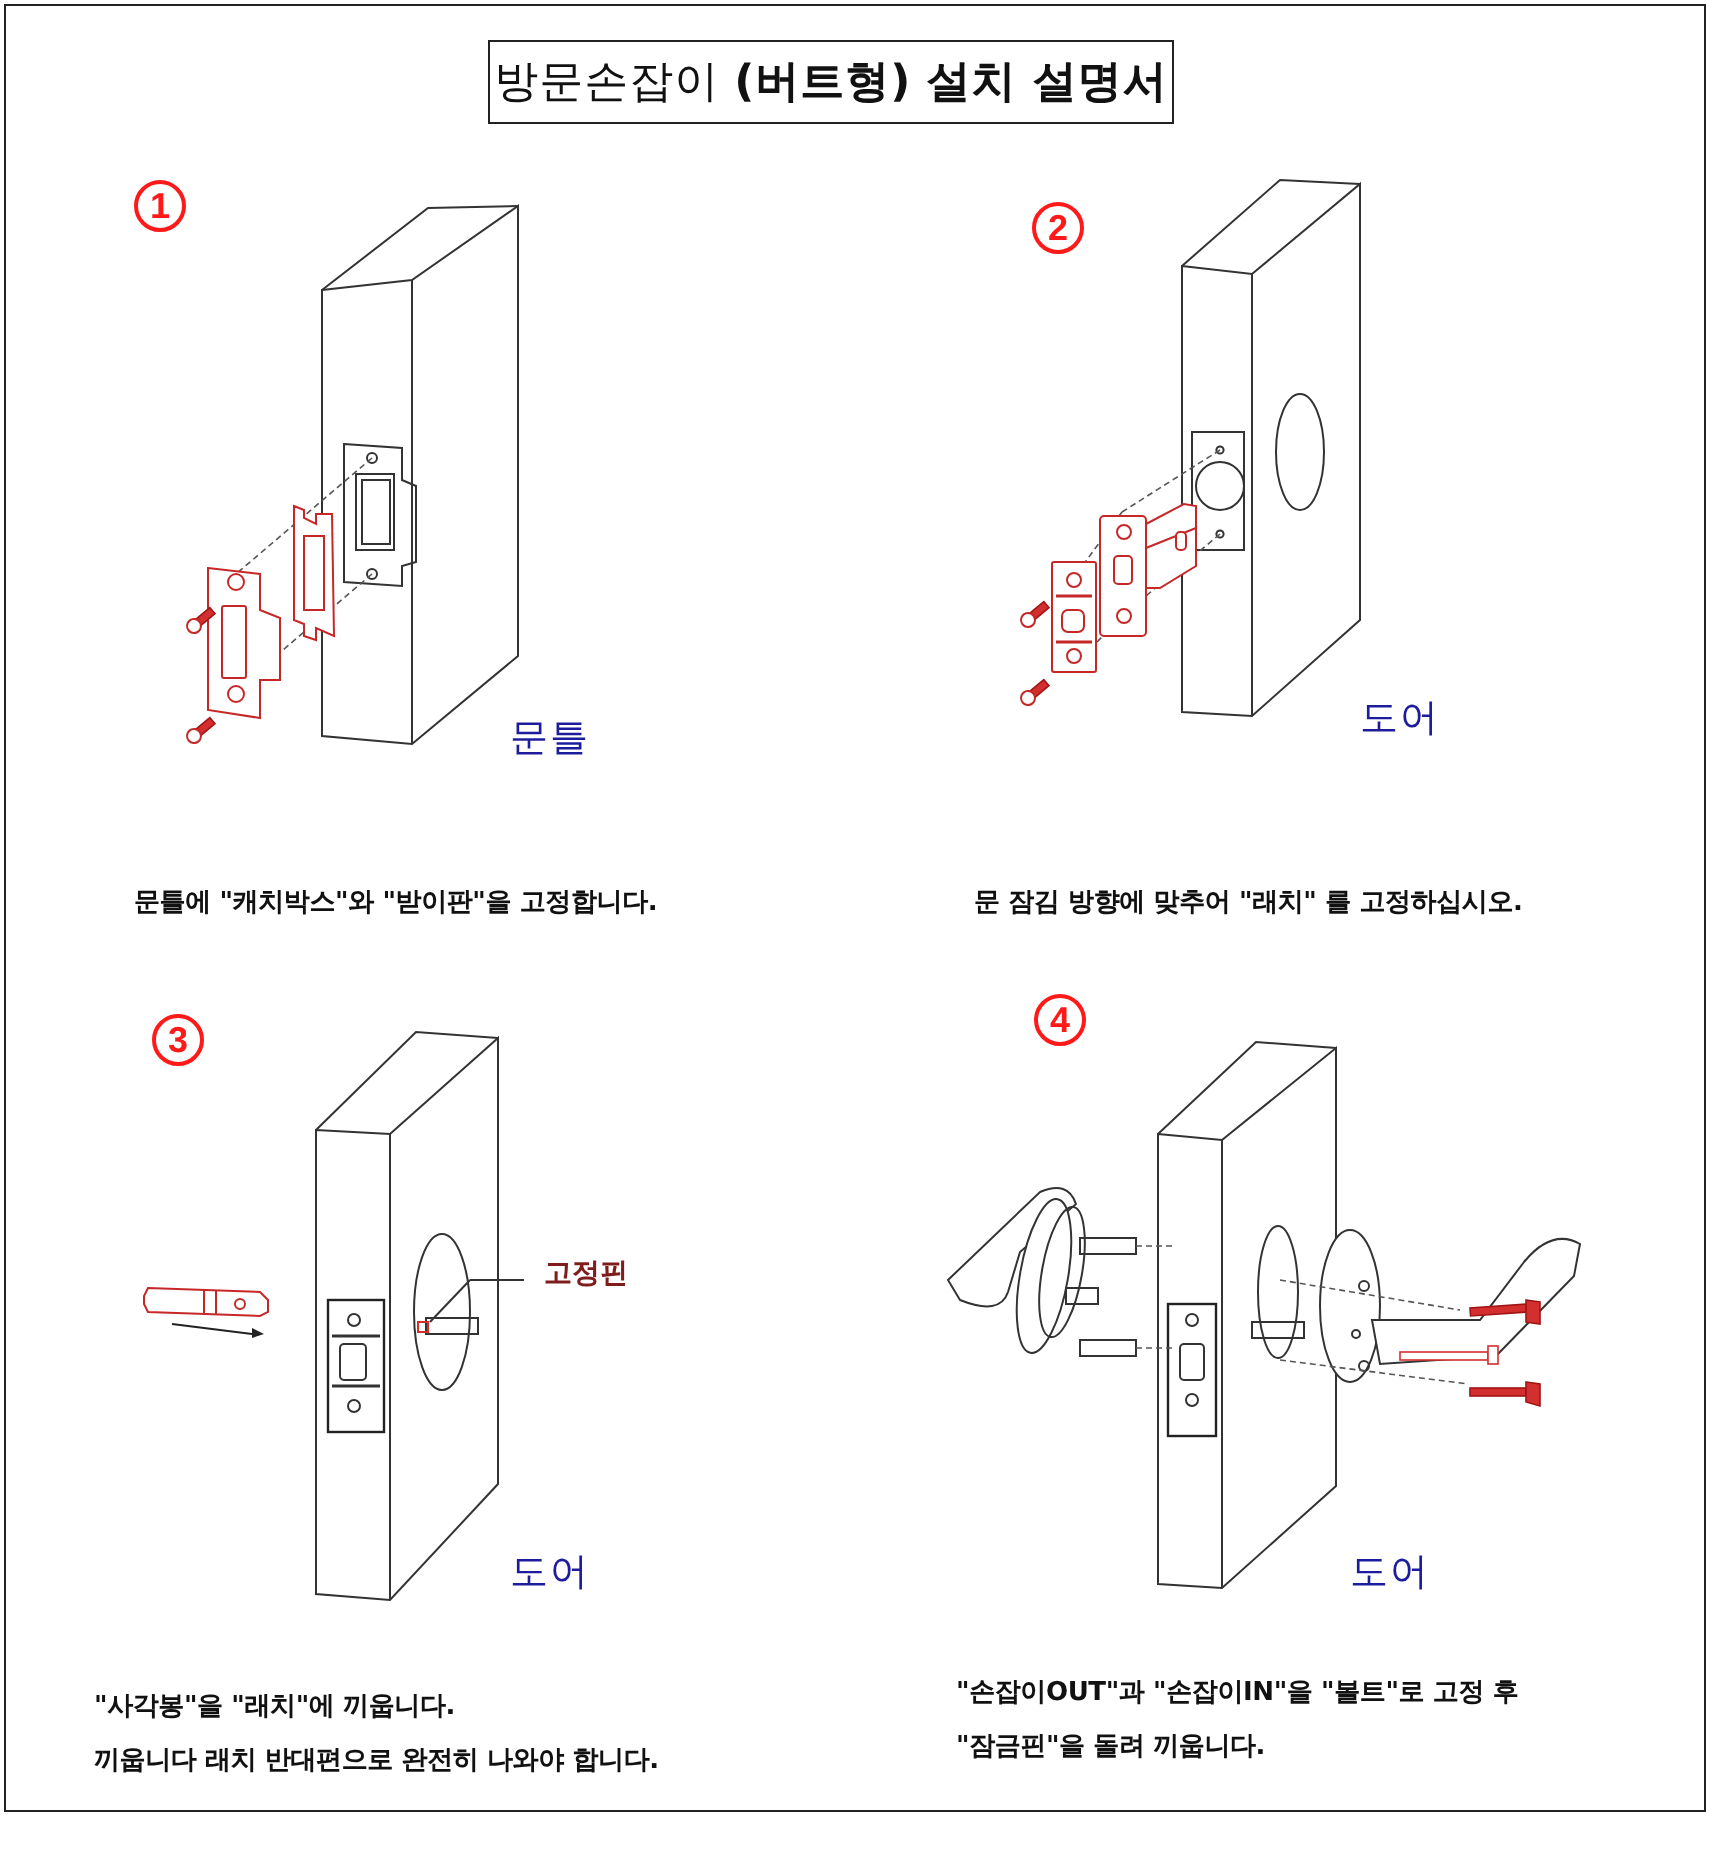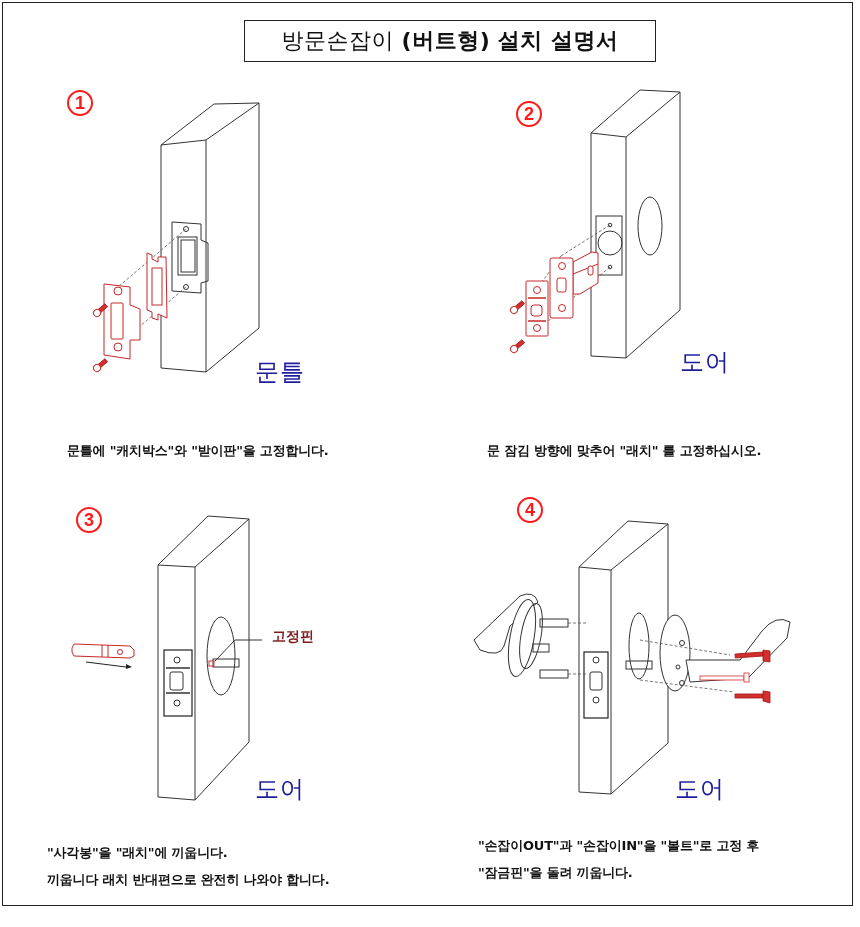--- a/index.html
+++ b/index.html
@@ -1,29 +1,29 @@
 <!DOCTYPE html>
 <html><head>
 <meta charset="utf-8">
 <style>
   html, body { margin: 0; padding: 0; background: #ffffff; }
   body { width: 860px; height: 927px; position: relative; overflow: hidden;
          font-family: "DejaVu Sans", "Liberation Sans", sans-serif; color: #111; }
   .frame { position: absolute; left: 2px; top: 2px; width: 851px; height: 904px;
            border: 1.5px solid #222; box-sizing: border-box; }
-  .title-box { position: absolute; left: 244px; top: 20px; width: 412px; height: 42px;
+  .title-box { position: absolute; left: 244px; top: 20px; width: 343px; height: 42px;
                border: 1.5px solid #222; box-sizing: border-box; display: flex;
                align-items: center; justify-content: center; font-size: 22px; color: #111;
                letter-spacing: 0.5px; white-space: nowrap; }
   .title-box .bold { font-weight: bold; }
   .step-num { position: absolute; width: 26px; height: 26px; border: 2px solid #ff1a1a;
               border-radius: 50%; color: #ff1a1a; font-weight: bold; font-size: 18px;
               display: flex; align-items: center; justify-content: center; box-sizing: border-box;
               font-family: "Liberation Sans", sans-serif; }
-  .blue-label { position: absolute; color: #1c1c9c; font-size: 24px; letter-spacing: 1px; }
+  .blue-label { position: absolute; color: #1c1c9c; font-size: 19px; letter-spacing: 1px; }
   .caption { position: absolute; font-size: 13px; font-weight: bold; color: #111;
              white-space: nowrap; letter-spacing: -0.2px; }
   .callout { position: absolute; font-size: 14px; font-weight: bold; color: #7f1d1d; }
   svg.illus { position: absolute; overflow: visible; }
   svg .door { fill: #fff; stroke: #333; stroke-width: 1; }
   svg .ln { fill: none; stroke: #333; stroke-width: 1; }
   svg .red { fill: #fff; stroke: #c62828; stroke-width: 1; }
   svg .redf { fill: #d32f2f; stroke: #a31515; stroke-width: 0.8; }
   svg .dash { fill: none; stroke: #555; stroke-width: 0.8; stroke-dasharray: 3 2; }
 </style>

